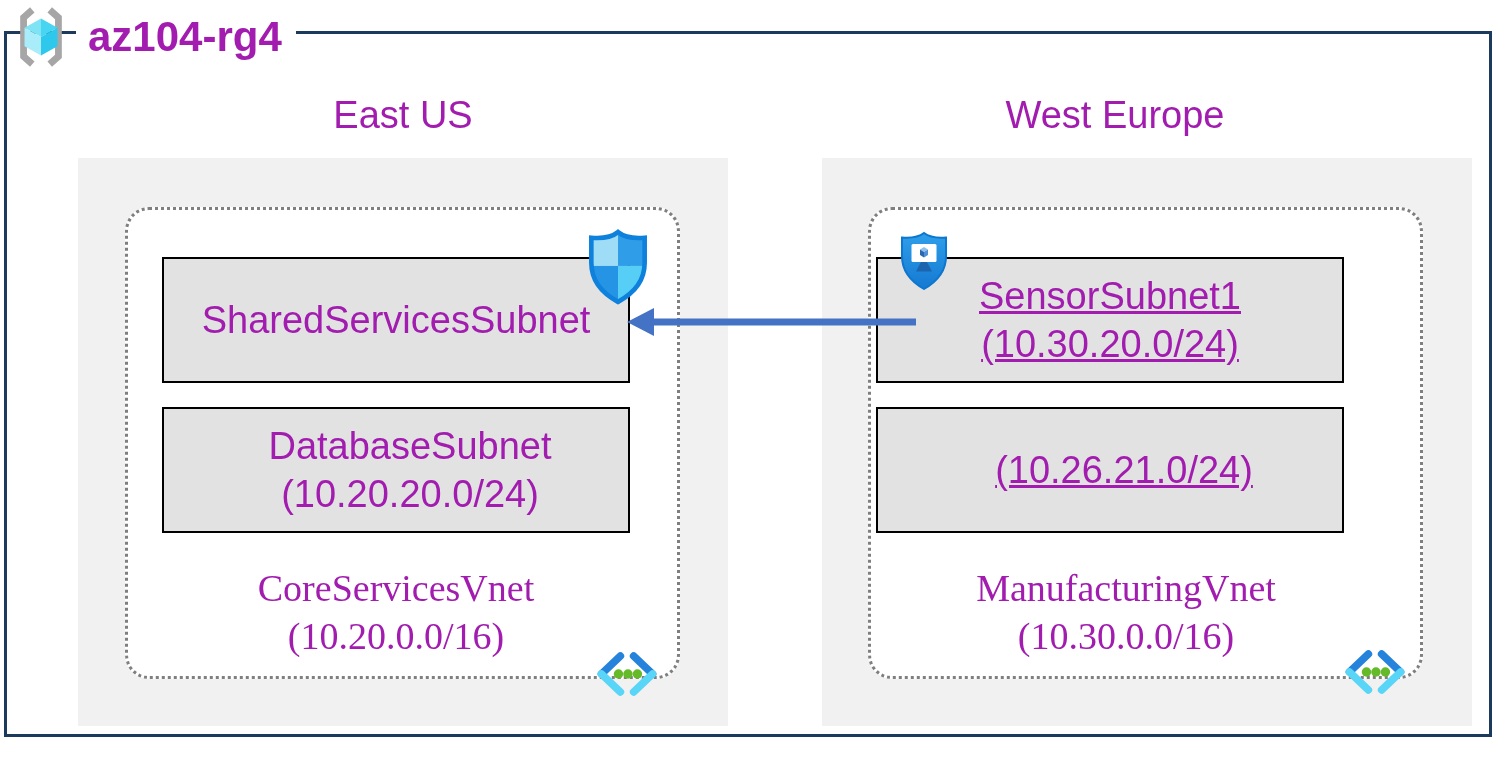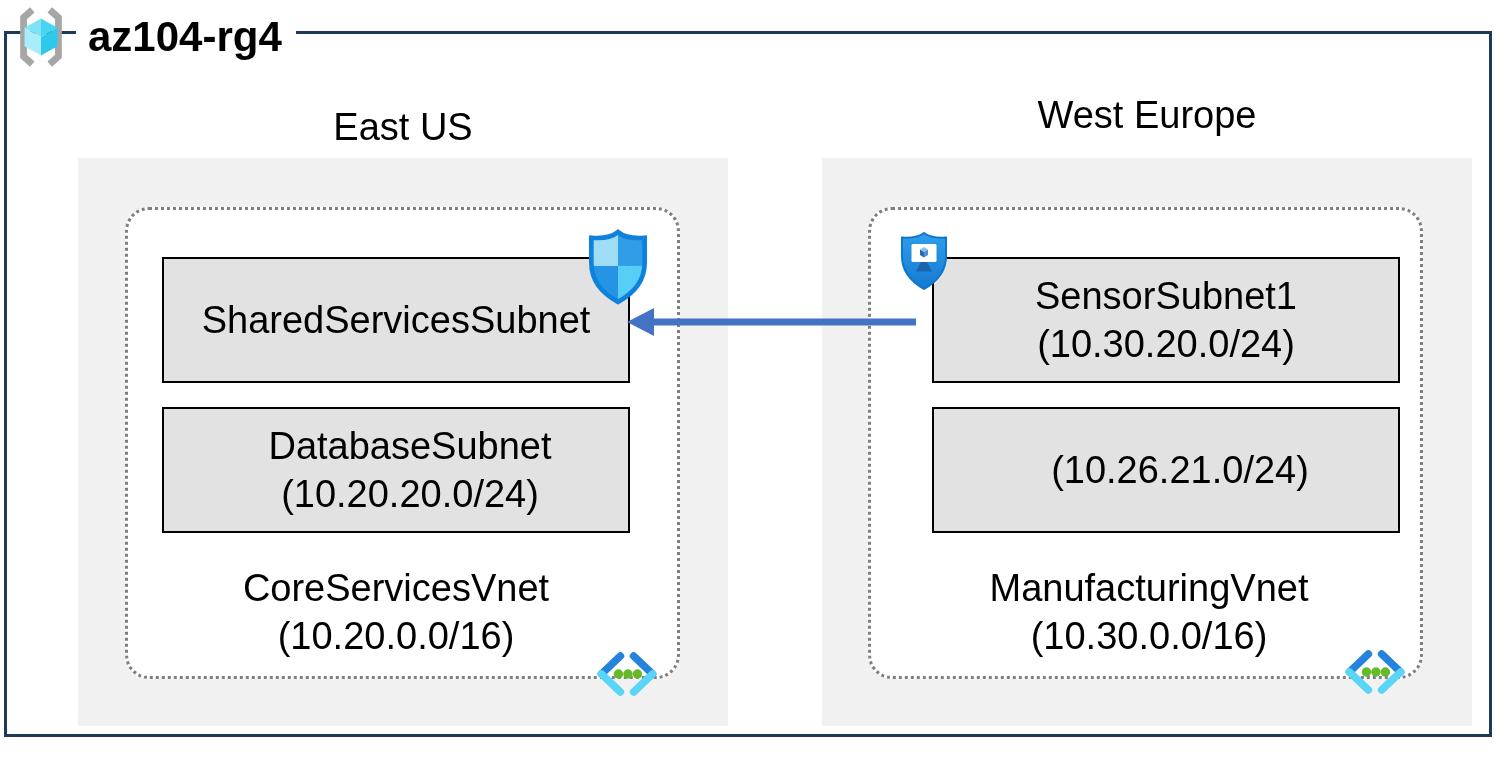--- a/index.html
+++ b/index.html
@@ -3,21 +3,21 @@
 <meta charset="utf-8">
 <style>
   html, body { margin: 0; padding: 0; background: #ffffff; }
   .canvas {
     position: relative;
     width: 1496px;
     height: 741px;
     background: #ffffff;
     overflow: hidden;
     font-family: "Liberation Sans", "DejaVu Sans", sans-serif;
-    color: #000000;
+    color: #a21caf;
   }
   .frame {
     position: absolute;
     left: 4px; top: 31px; right: 4px; bottom: 4px;
     border: 3px solid #1b3a5c;
     z-index: 0;
   }
   .title-chip {
     position: absolute;
     left: 10px; top: 5px;
@@ -48,22 +48,22 @@
   .region-label {
     position: absolute;
     top: 90px;
     width: 650px;
     text-align: center;
     font-size: 38px;
     line-height: 50px;
     z-index: 2;
     white-space: nowrap;
   }
-  .region-label.east { left: 78px; margin-top: 12px; }
-  .region-label.west { left: 822px; }
+  .region-label.east { left: 78px; }
+  .region-label.west { left: 790px; }
   .vnet-box {
     position: absolute;
     top: 207px;
     width: 555px;
     height: 472px;
     background: #ffffff;
     border: 3px dotted #7f7f7f;
     border-radius: 24px;
     box-sizing: border-box;
     z-index: 2;
@@ -77,38 +77,39 @@
     background: #e2e2e2;
     border: 2px solid #000000;
     box-sizing: border-box;
     display: flex;
     flex-direction: column;
     align-items: center;
     justify-content: center;
     z-index: 3;
   }
   .subnet-box.east { left: 162px; }
-  .subnet-box.west { left: 932px; }
+  .subnet-box.west { left: 876px; text-decoration: underline; }
   .subnet-box.row1 { top: 257px; }
   .subnet-box.row2 { top: 407px; padding-left: 28px; }
   .subnet-name, .subnet-cidr {
     font-size: 38px;
     line-height: 48px;
     text-align: center;
     white-space: nowrap;
   }
   .vnet-label {
     position: absolute;
     top: 564px;
     width: 468px;
     text-align: center;
     z-index: 3;
+    font-family: Liberation Serif, serif;
   }
   .vnet-label.east { left: 162px; }
-  .vnet-label.west { left: 915px; }
+  .vnet-label.west { left: 892px; }
   .vnet-name, .vnet-cidr {
     font-size: 38px;
     line-height: 48px;
     white-space: nowrap;
   }
   .vnet-icon {
     position: absolute;
     width: 70px;
     height: 52px;
     z-index: 4;

